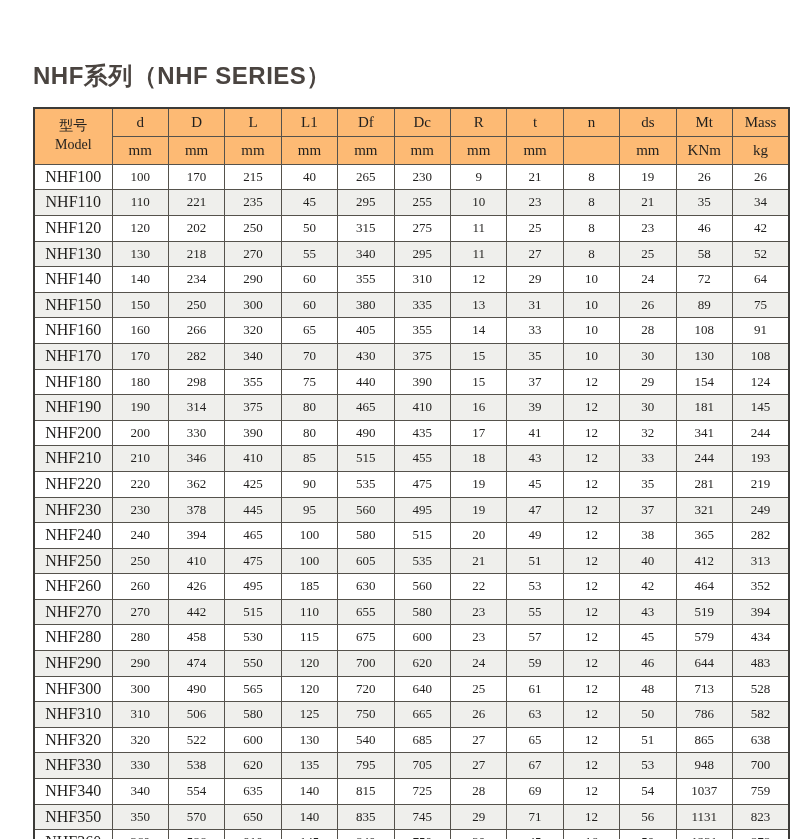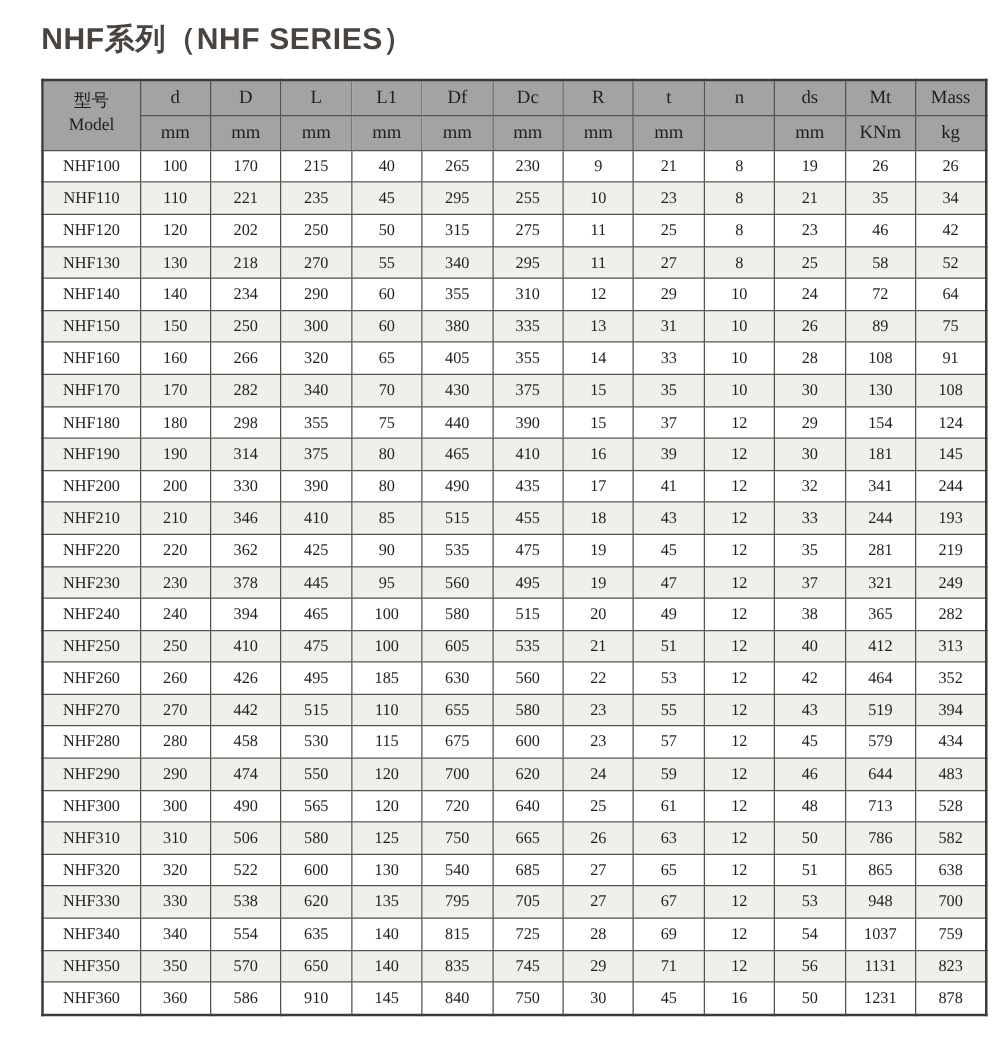--- a/index.html
+++ b/index.html
@@ -9,20 +9,21 @@
     width: 806px;
     height: 839px;
     overflow: hidden;
   }
   .page {
     box-sizing: border-box;
     width: 806px;
     height: 732px;
     padding: 16px 0 0 33px;
     font-family: "Liberation Serif", serif;
+    margin-top: 44px;
   }
   .page-title {
     font-family: "Liberation Sans", sans-serif;
     font-size: 24px;
     font-weight: bold;
     color: #4a4440;
     margin: 2px 0 0 0;
     letter-spacing: 0.5px;
     line-height: 1.2;
   }
@@ -37,42 +38,42 @@
   .spec-table th, .spec-table td {
     border: 1px solid #55524c;
     text-align: center;
     vertical-align: middle;
     padding: 0;
     color: #201f1d;
     overflow: hidden;
     white-space: nowrap;
   }
   .spec-table thead th {
-    background: #a3a3a3;
+    background: #fdba74;
     font-weight: normal;
     font-size: 15px;
     height: 27px;
     line-height: 27px;
   }
   .spec-table thead th.model-th {
     font-size: 14px;
     line-height: 1.35;
     height: auto;
   }
   .spec-table tbody td {
     height: 24.6px;
     font-size: 13px;
     line-height: 24.6px;
     background: #ffffff;
   }
   .spec-table tbody tr:nth-child(even) td {
     background: #efefec;
   }
   .spec-table tbody td.model-cell {
-    font-size: 13px;
+    font-size: 16px;
   }
 </style>
 </head>
 <body>
 
 <div class="page">
   <h1 class="page-title">NHF系列（NHF SERIES）</h1>
 
   <table class="spec-table">
     <colgroup>

